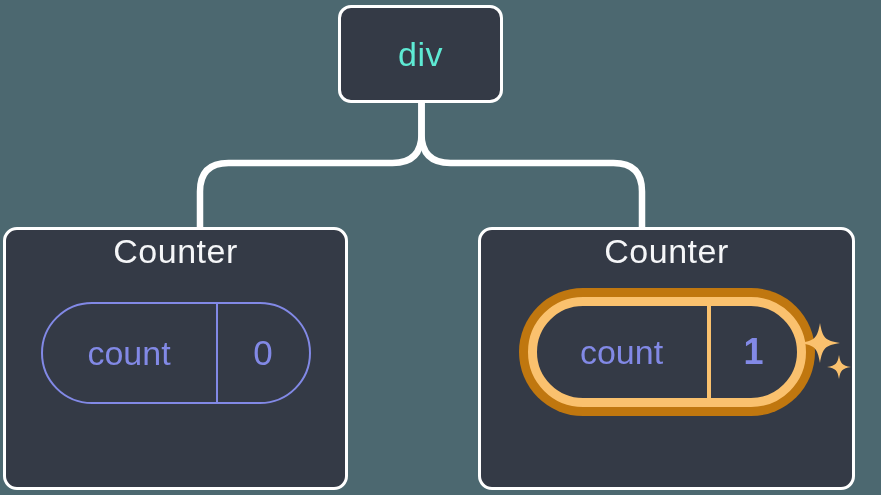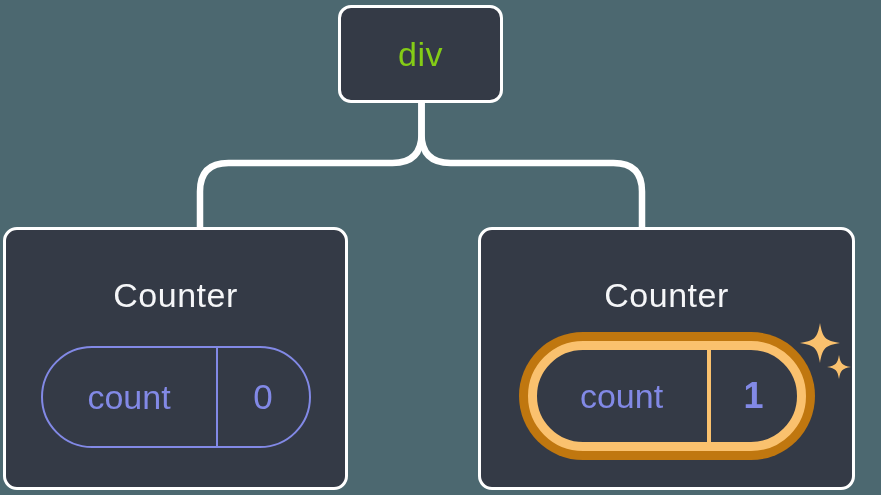--- a/index.html
+++ b/index.html
@@ -16,27 +16,26 @@
   .node, .card {
     position: absolute;
     background: #343A46;
     border: 3px solid #FFFFFF;
   }
   .root-node {
     left: 338px; top: 5px;
     width: 165px; height: 98px;
     border-radius: 13px;
     display: flex; align-items: center; justify-content: center;
-    color: #84cc16; font-size: 34px; letter-spacing: 0.5px;
+    color: #5eead4; font-size: 34px; letter-spacing: 0.5px;
   }
   .card {
     top: 227px; height: 263px;
     border-radius: 14px;
     display: flex; flex-direction: column; align-items: center;
-    padding-top: 44px;
   }
   .card-left  { left: 3px;   width: 345px; }
   .card-right { left: 478px; width: 377px; }
   .card-title {
     color: #F5F6F8; font-size: 34px; line-height: 42px; letter-spacing: 0.5px;
   }
   .pill {
     margin-top: 30px;
     width: 270px; height: 102px;
     border: 2px solid #8289E6;

